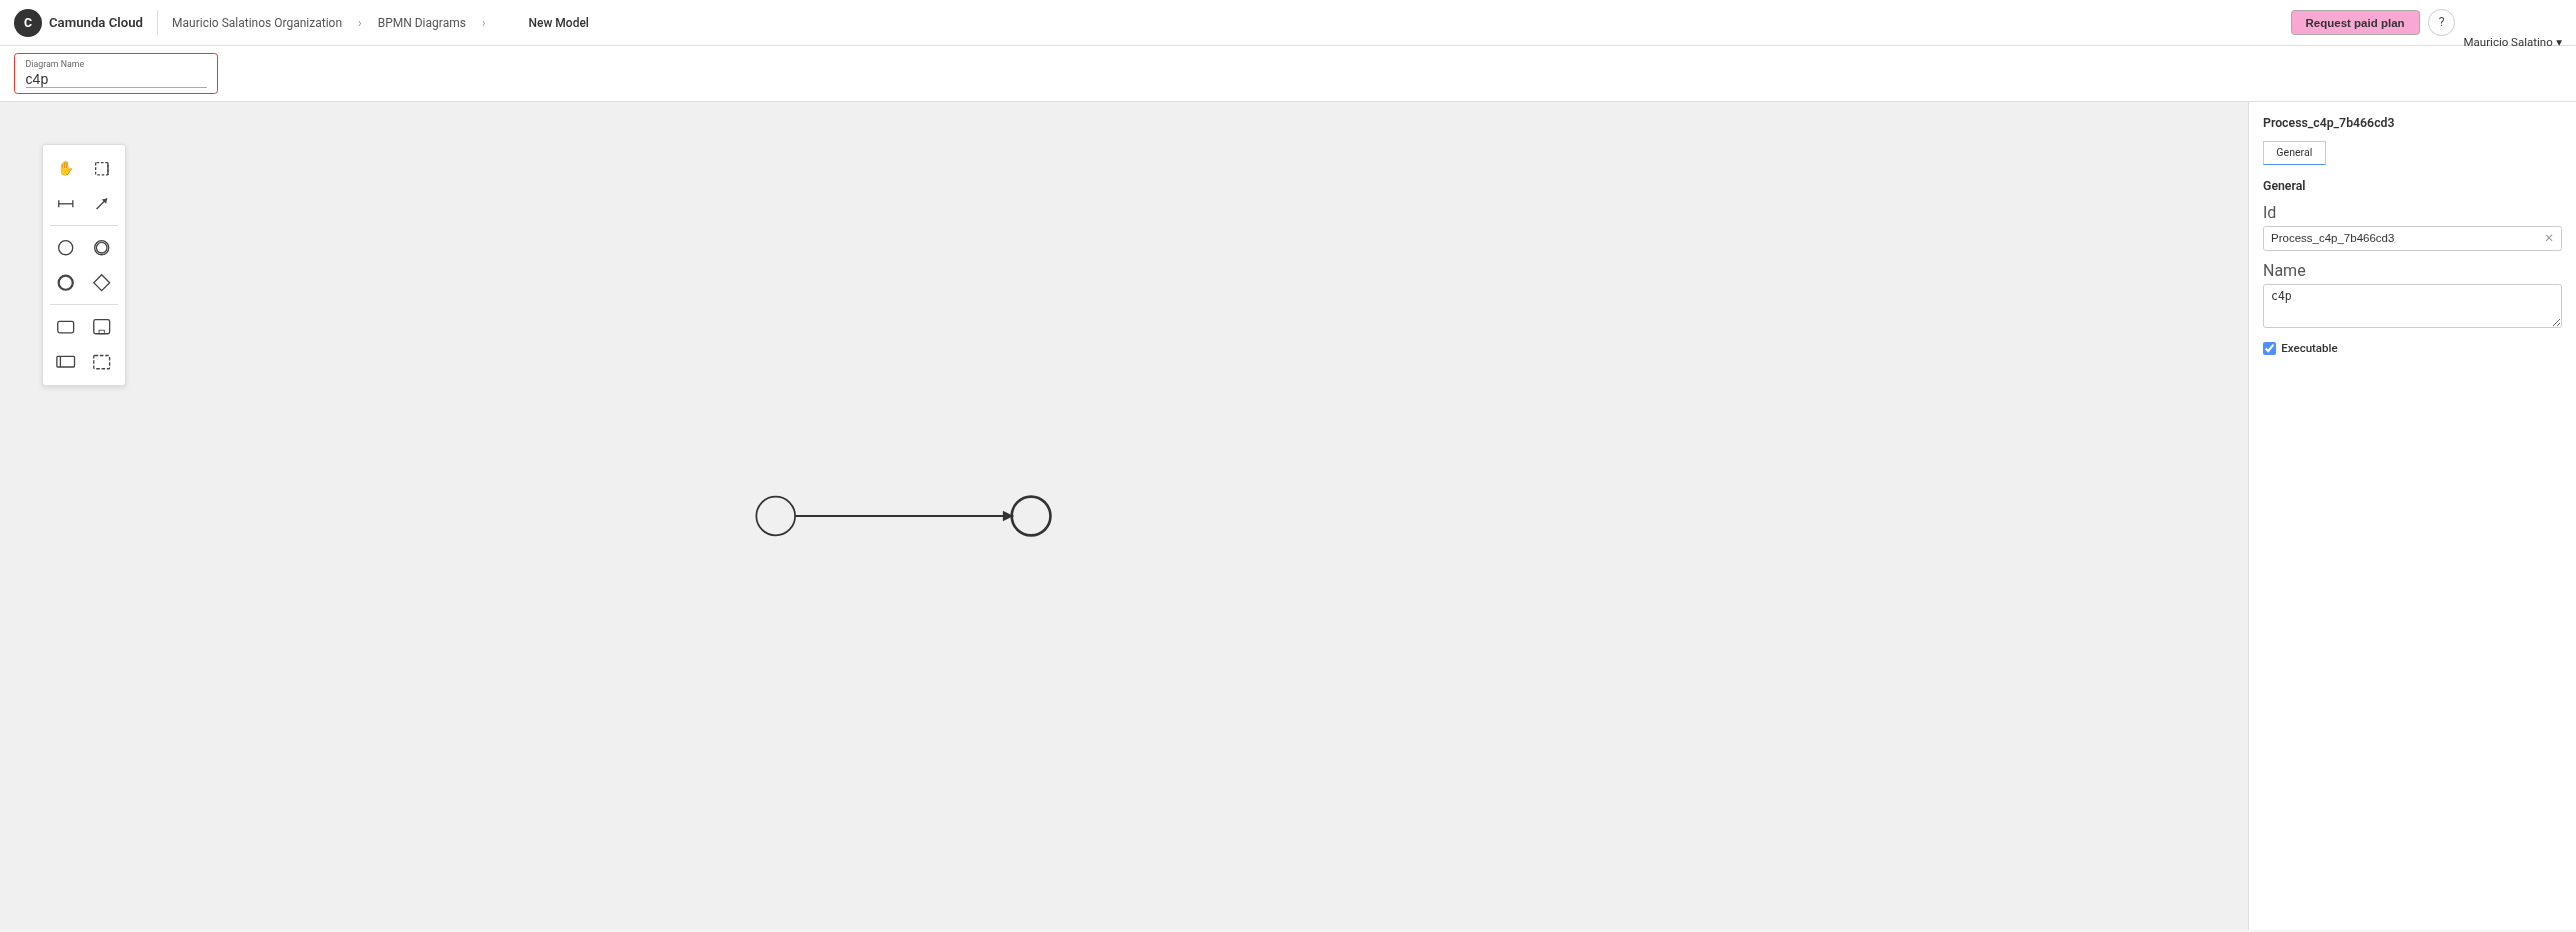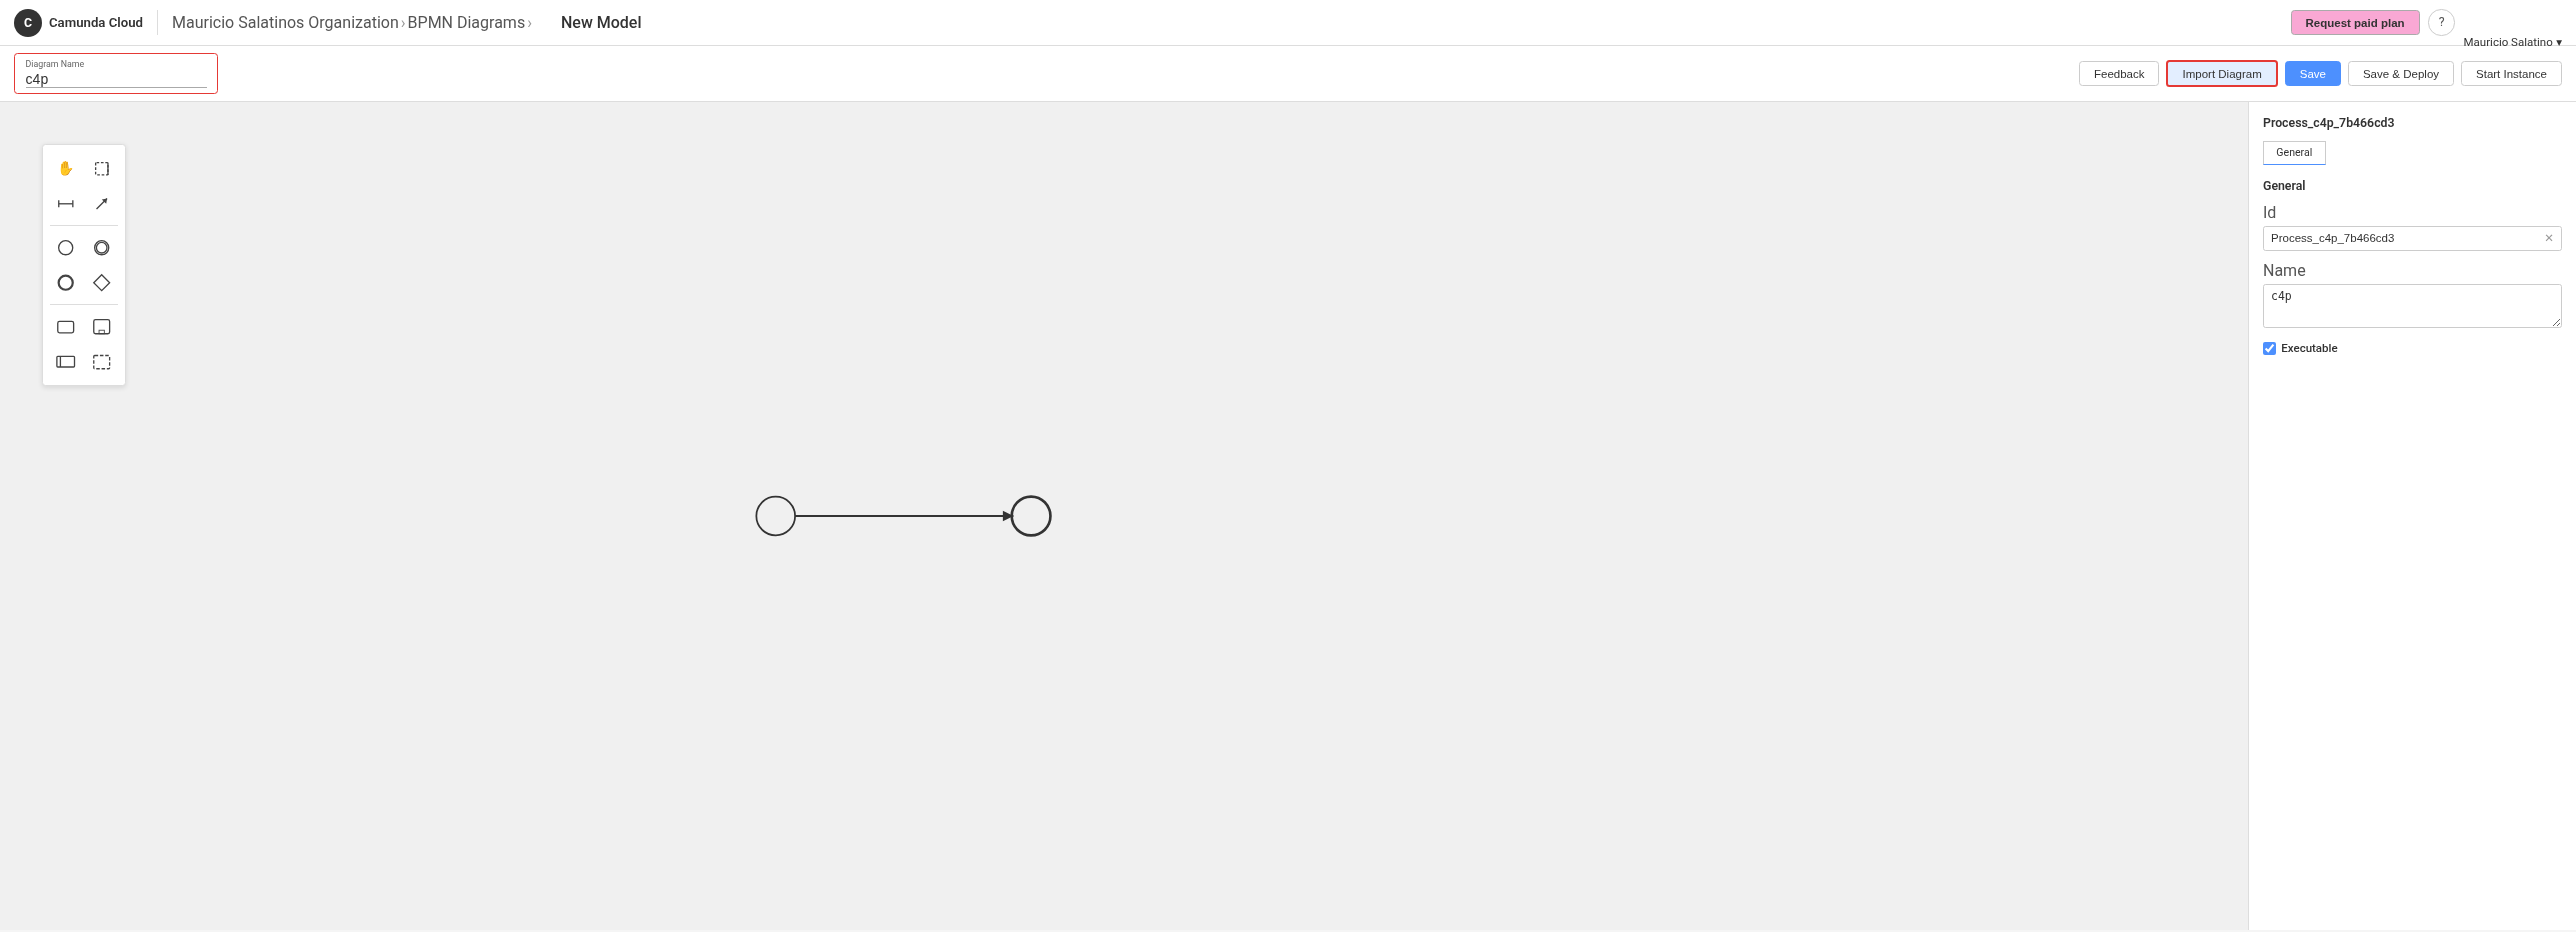--- a/index.html
+++ b/index.html
@@ -40,22 +40,22 @@
     }
     .header-divider {
       width: 0.9px;
       height: 25px;
       background: #ddd;
       margin: 0 3.5px;
     }
     .breadcrumb {
       display: flex;
       align-items: flex-end;
-      gap: 2px;
-      font-size: 16px;
+      gap: 16px;
+      font-size: 12px;
       color: #555;
     }
     .breadcrumb-sep { color: #999; }
     .breadcrumb-current { color: #333; font-weight: 500; margin-left: 27px; }
     .header-spacer { flex: 1; }
     .header-actions {
       display: flex;
       align-items: center;
       gap: 8.8px;
     }
@@ -326,27 +326,20 @@
     </div>
   </div>
 </div>
 
 <div class="toolbar">
   <div class="diagram-name-box">
     <div class="diagram-name-label">Diagram Name</div>
     <input class="diagram-name-input" value="c4p" style="">
   </div>
   <div class="toolbar-spacer"></div>
-  <div class="toolbar-actions">
-    <button class="btn">Feedback</button>
-    <button class="btn-import-highlighted">Import Diagram</button>
-    <button class="btn btn-primary">Save</button>
-    <button class="btn">Save &amp; Deploy</button>
-    <button class="btn">Start Instance</button>
-  </div>
 </div>
 
 <div class="main">
 
   <div class="canvas-area">
 
     <div class="tool-palette">
 
       <button class="tool-btn" title="Hand Tool">✋</button>
       <button class="tool-btn" title="Lasso Tool">

